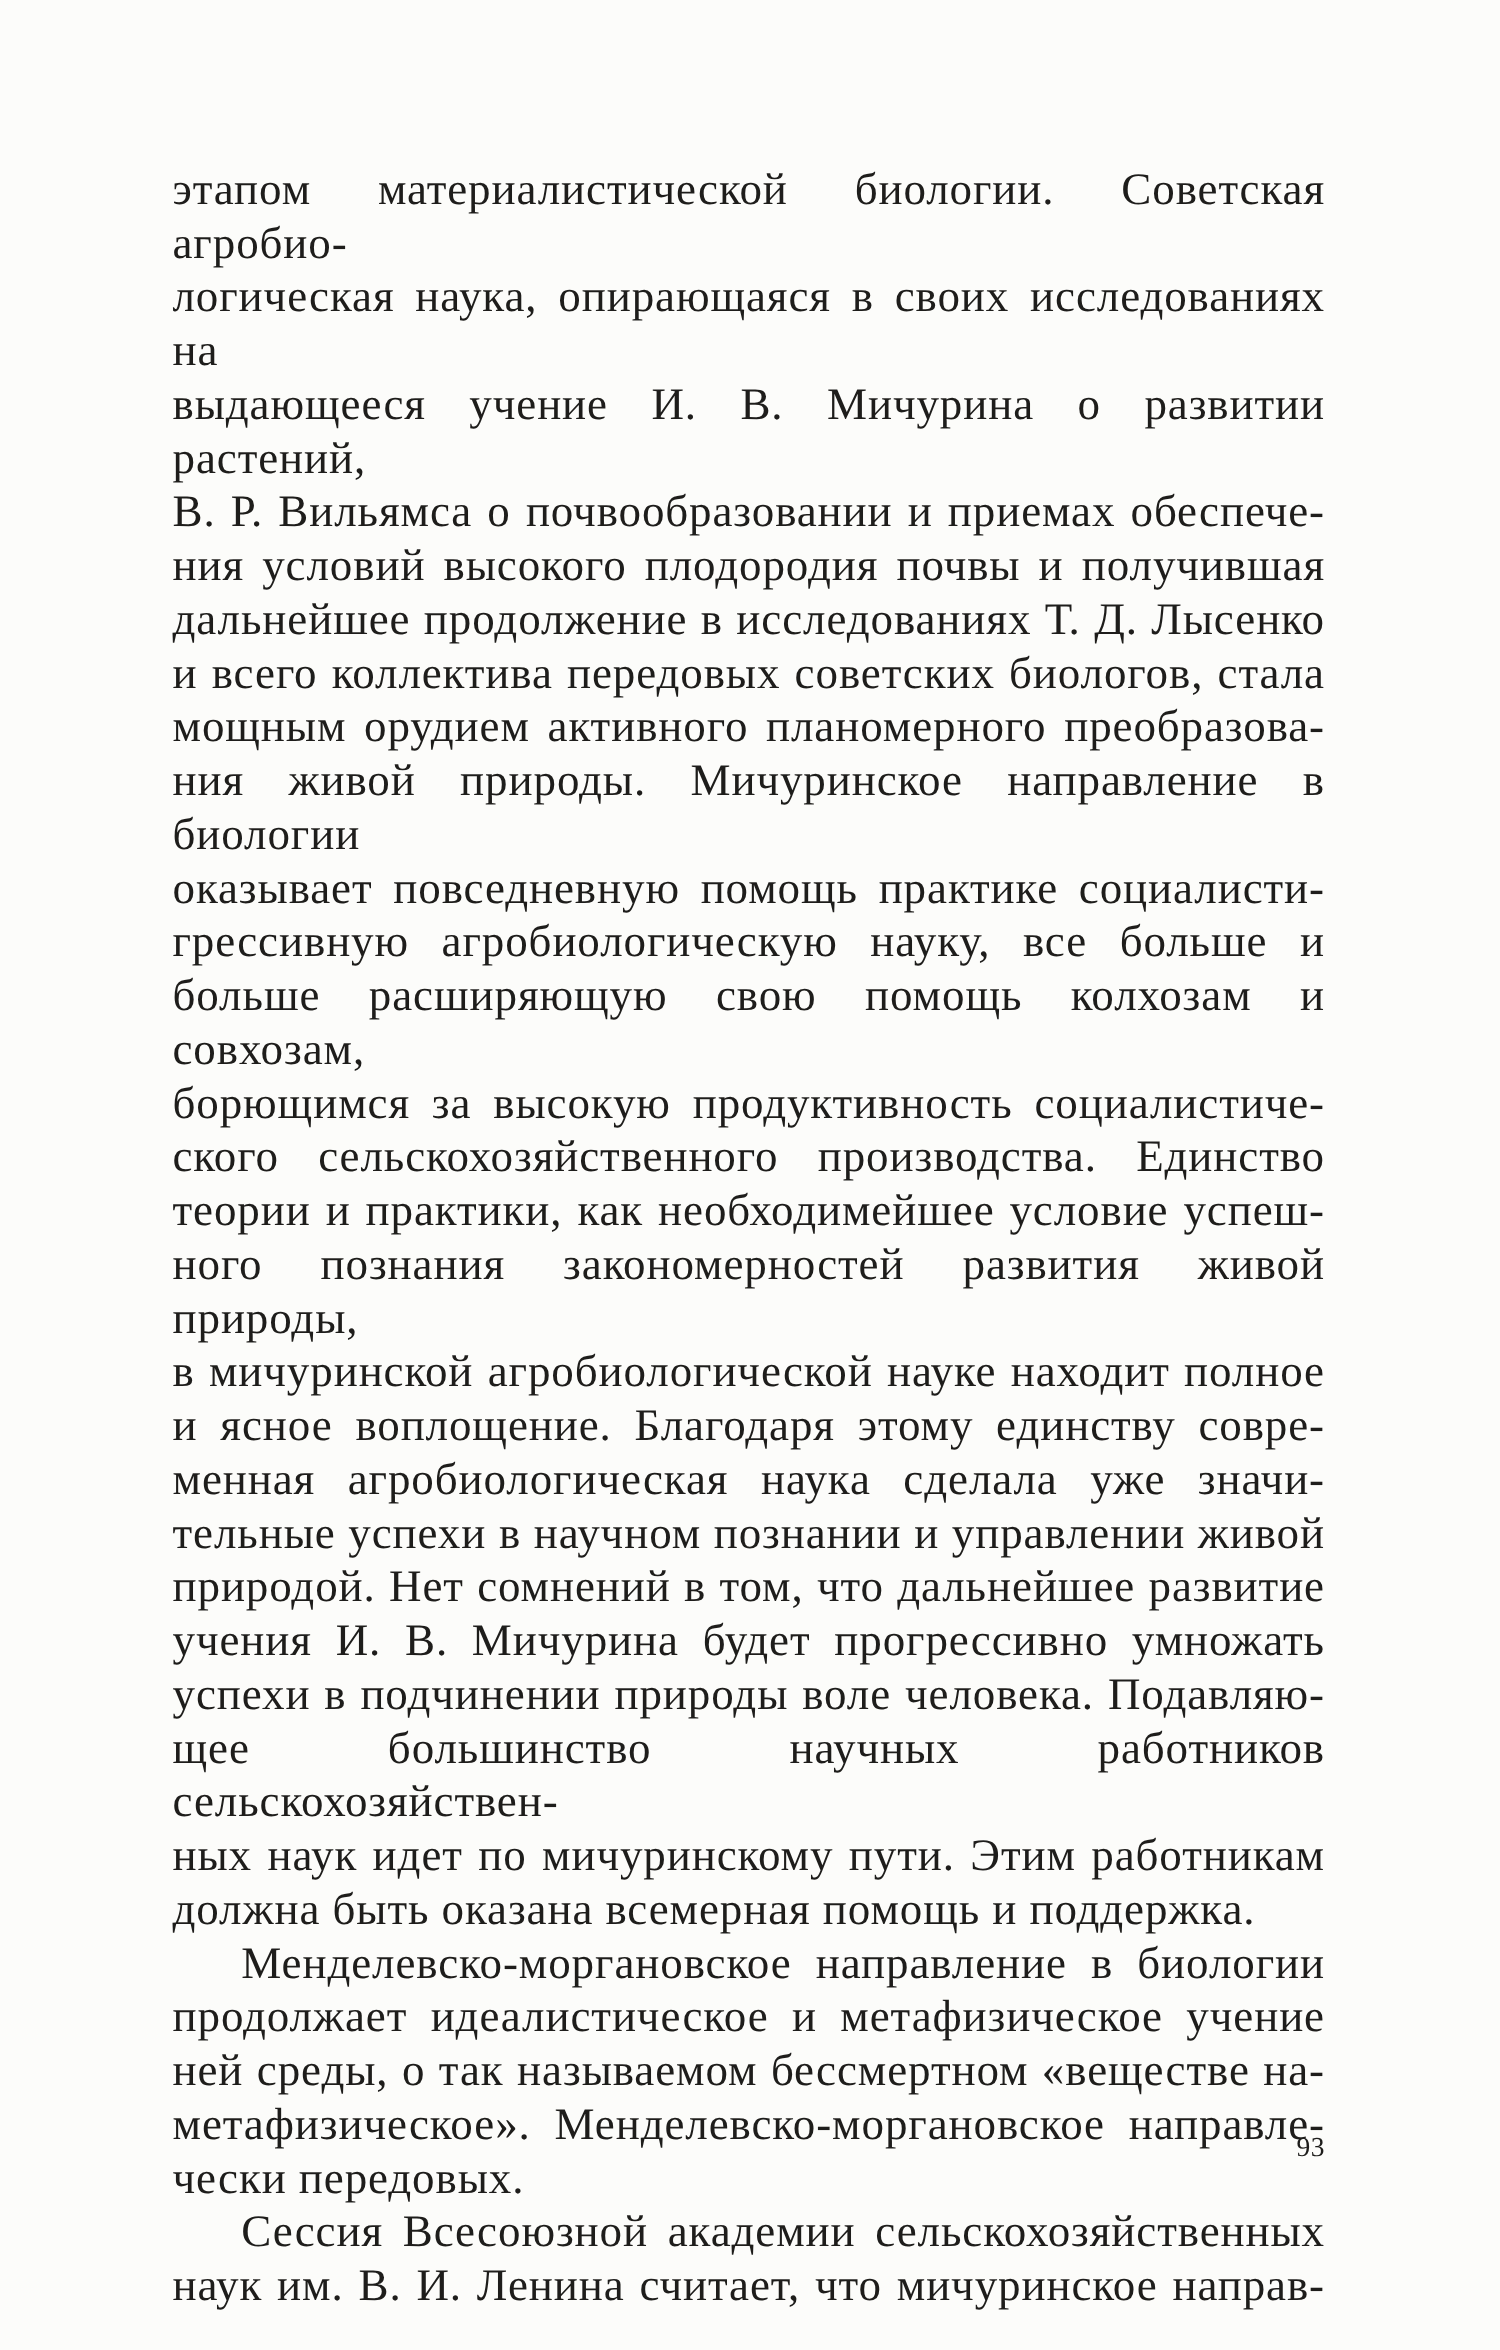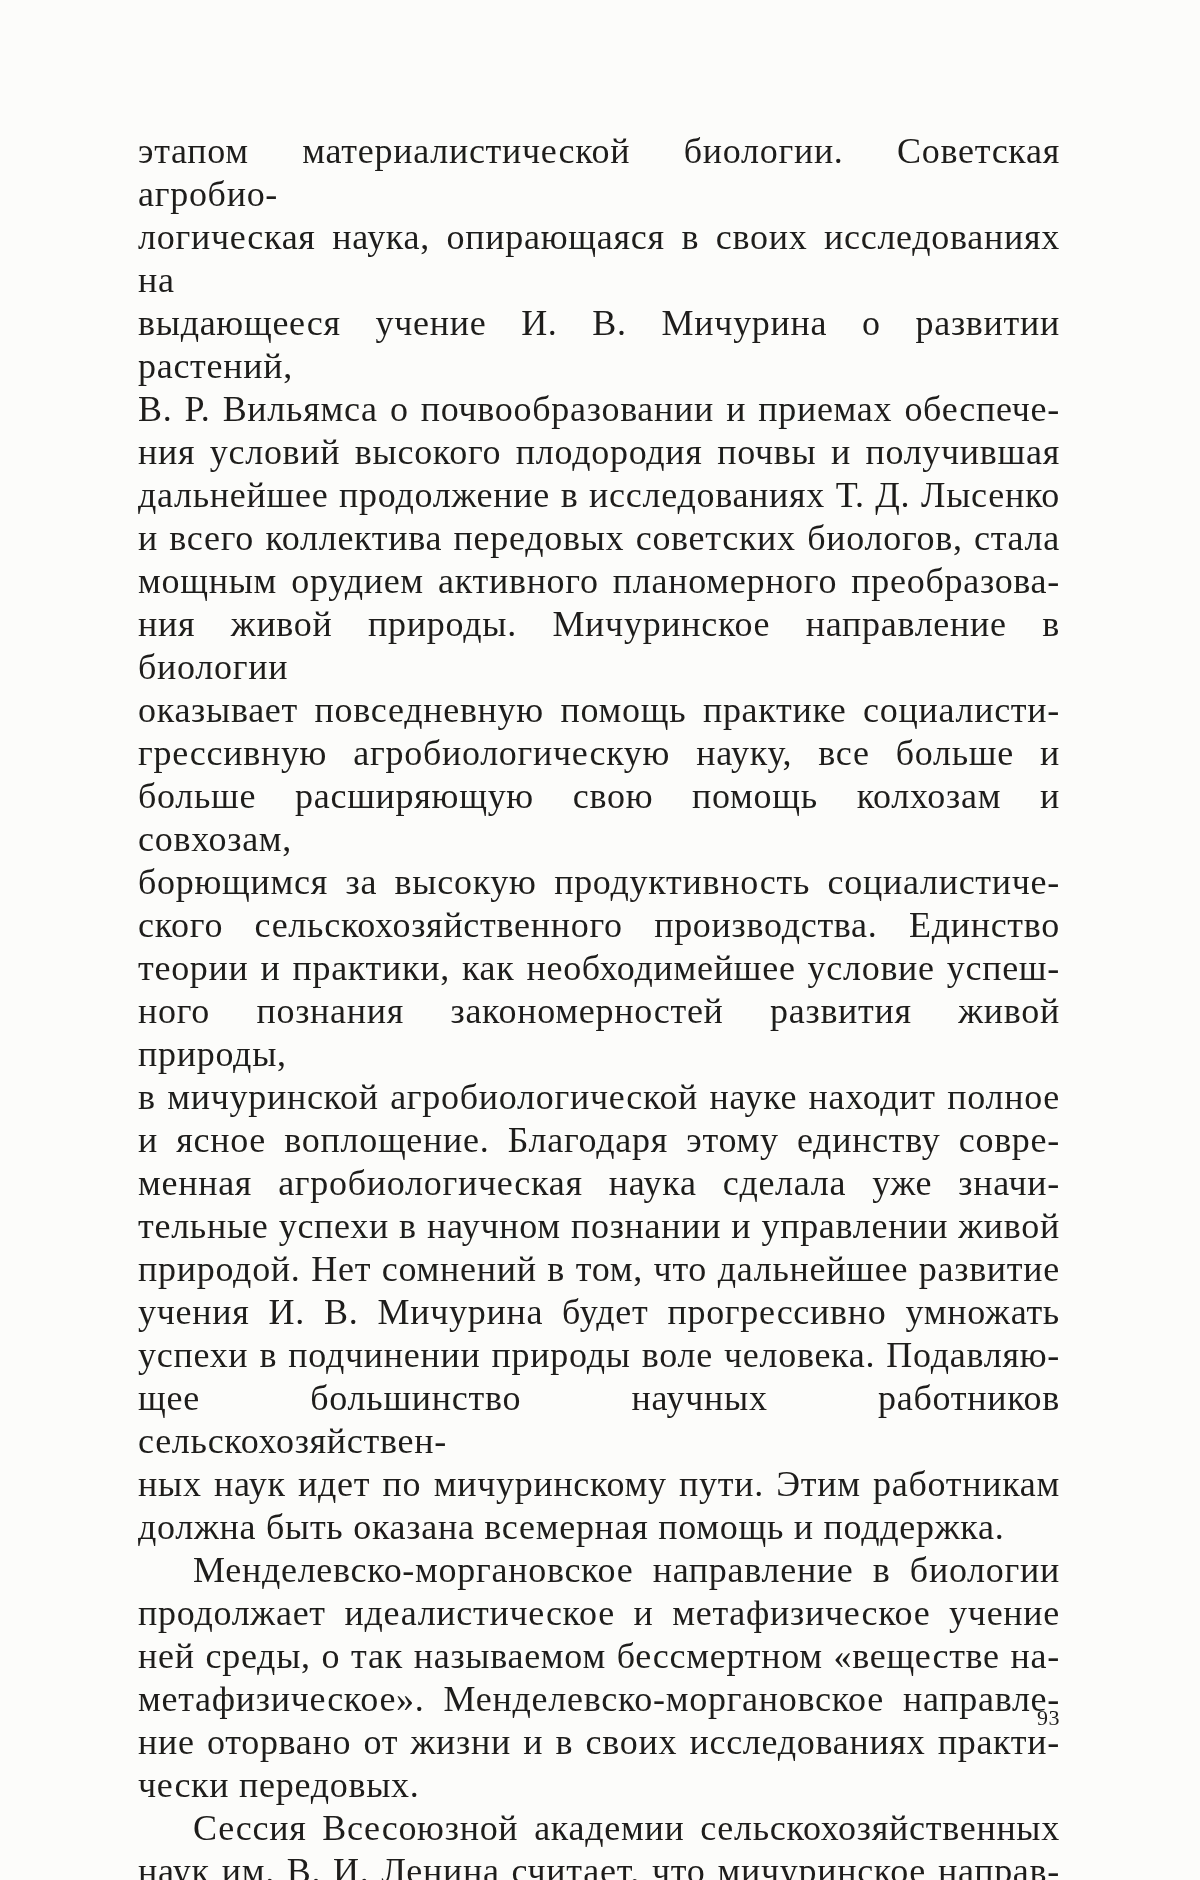--- a/index.html
+++ b/index.html
@@ -81,19 +81,18 @@
       <div class="line">природой. Нет сомнений в том, что дальнейшее развитие</div>
       <div class="line">учения И. В. Мичурина будет прогрессивно умножать</div>
       <div class="line">успехи в подчинении природы воле человека. Подавляю-</div>
       <div class="line">щее большинство научных работников сельскохозяйствен-</div>
       <div class="line">ных наук идет по мичуринскому пути. Этим работникам</div>
       <div class="line para-end">должна быть оказана всемерная помощь и поддержка.</div>
       <div class="line indent">Менделевско-моргановское направление в биологии</div>
       <div class="line">продолжает идеалистическое и метафизическое учение</div>
       <div class="line">ней среды, о так называемом бессмертном «веществе на-</div>
       <div class="line">метафизическое». Менделевско-моргановское направле-</div>
-      <div class="line">ние оторвано от жизни и в своих исследованиях практи-</div>
       <div class="line para-end">чески передовых.</div>
       <div class="line indent">Сессия Всесоюзной академии сельскохозяйственных</div>
       <div class="line">наук им. В. И. Ленина считает, что мичуринское направ-</div>
     </div>
   <div class="page-number">93</div>
 </div>
 
 </body></html>

